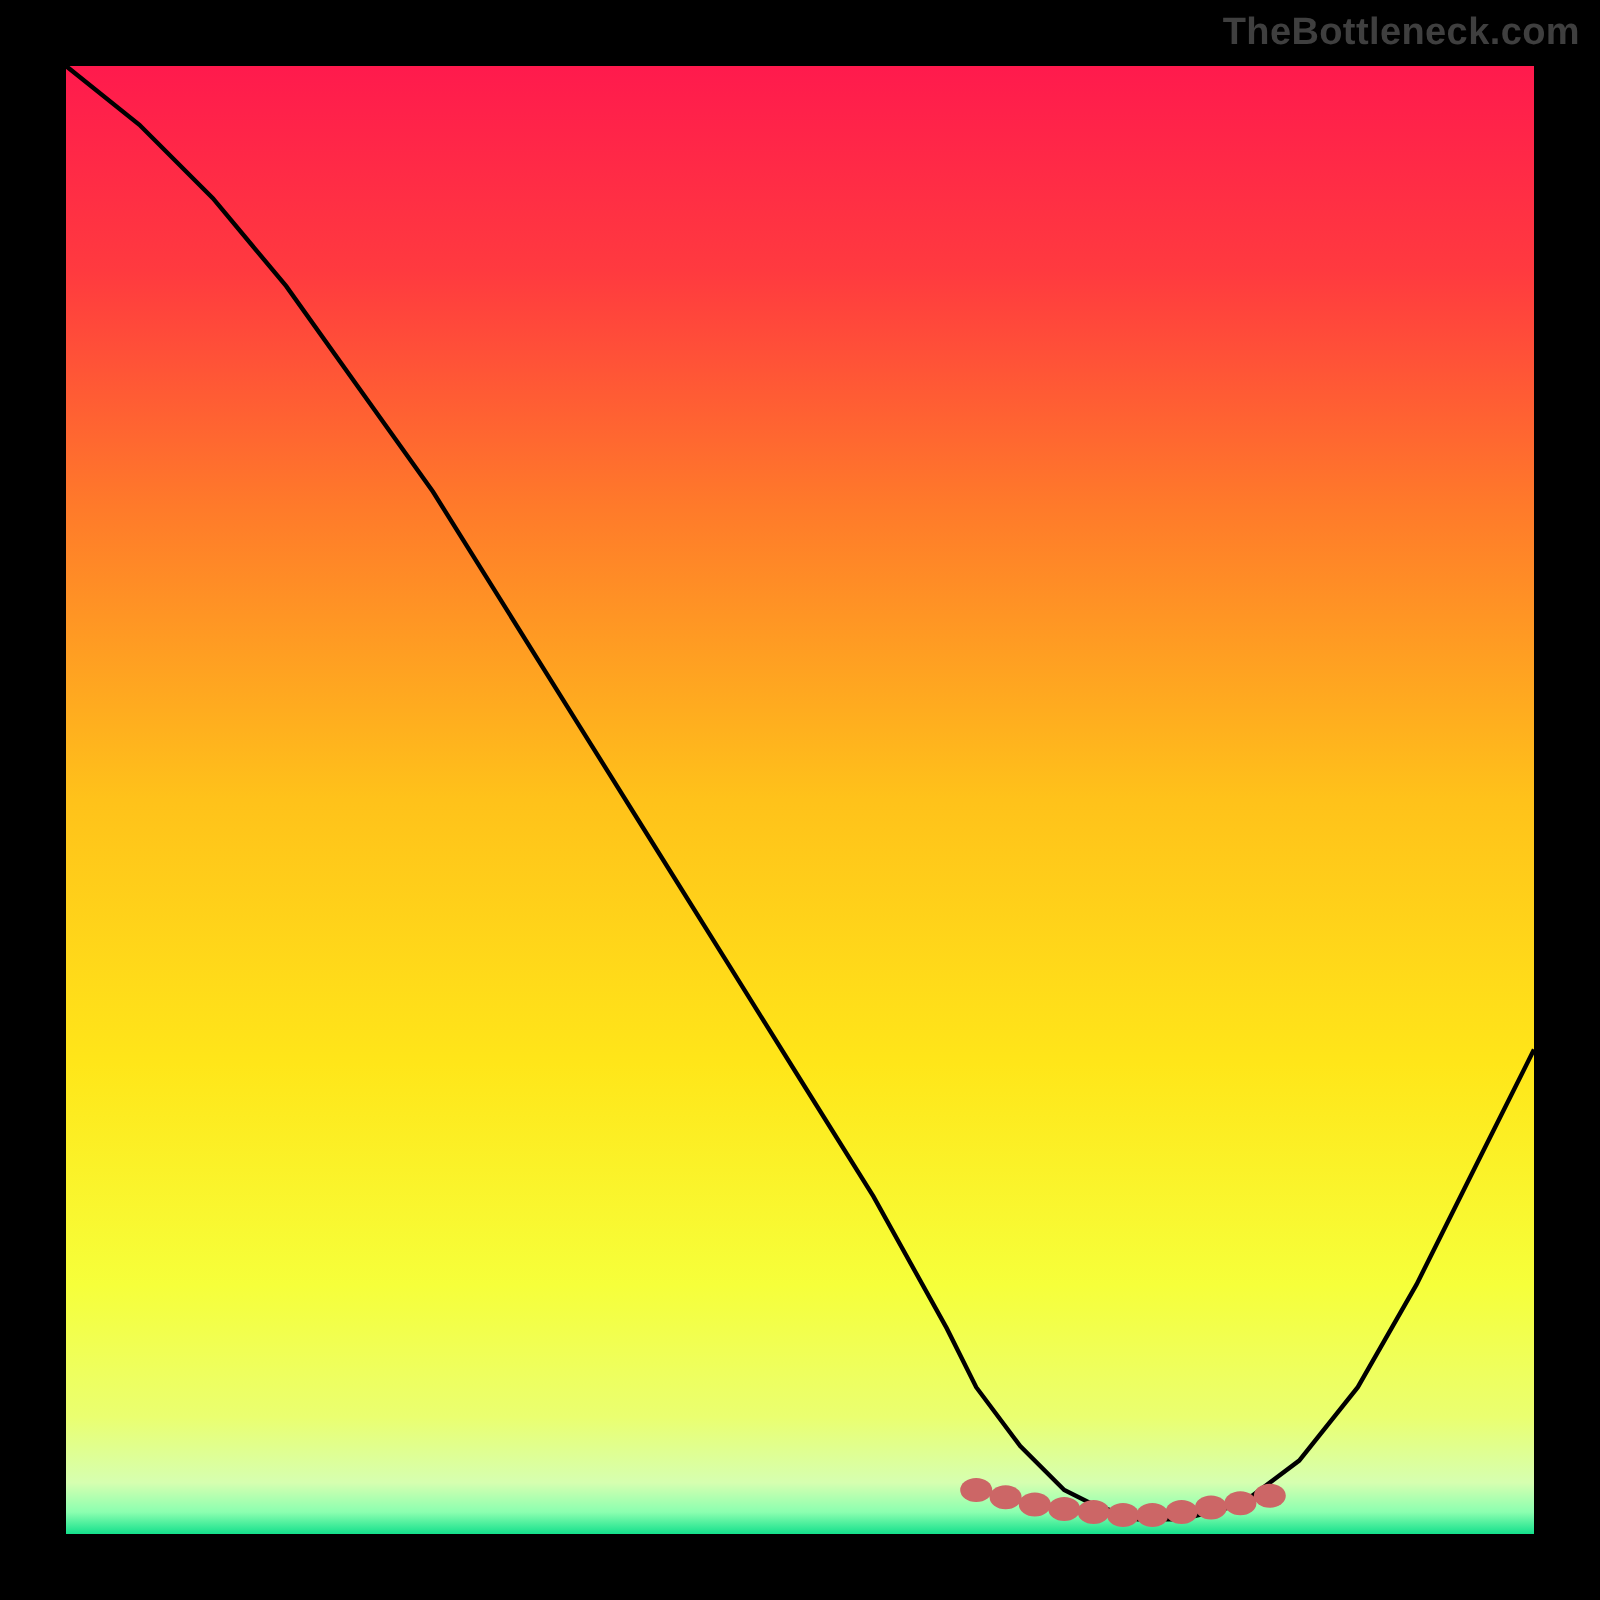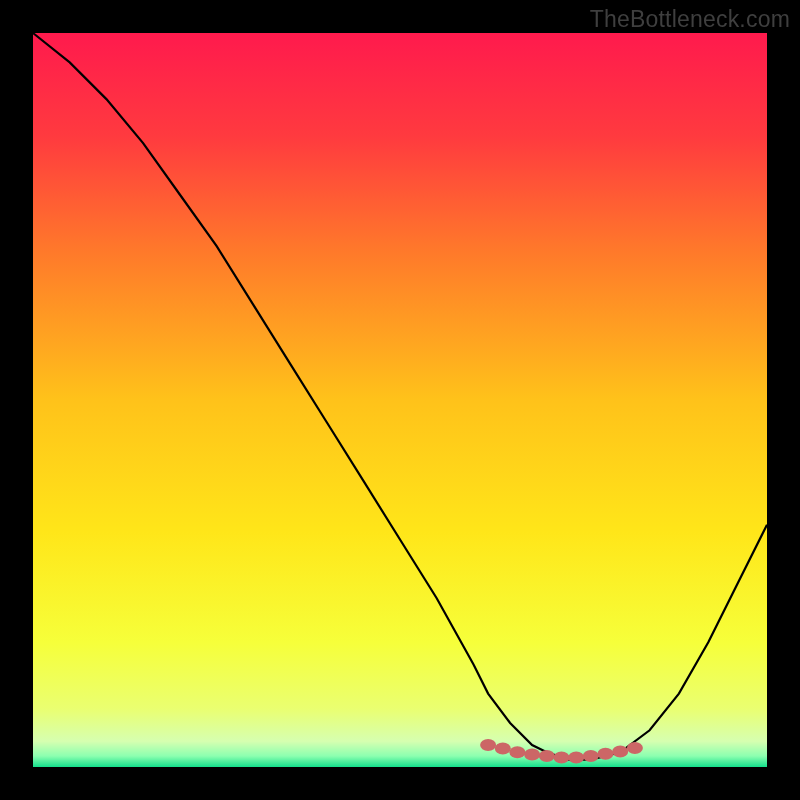--- a/index.html
+++ b/index.html
@@ -17,22 +17,22 @@
     height: 800px;
   }
   svg {
     display: block;
   }
   .watermark {
     position: absolute;
     top: 6px;
     right: 10px;
     color: #3f3f3f;
-    font-size: 23px;
-    font-weight: 400;
+    font-size: 19px;
+    font-weight: 700;
     letter-spacing: 0.2px;
     pointer-events: none;
   }
 </style>
 </head>
 <body>
 
 <div class="canvas-wrap">
   <svg id="chart-svg" width="800" height="800" viewBox="0 0 800 800">
     <defs>

